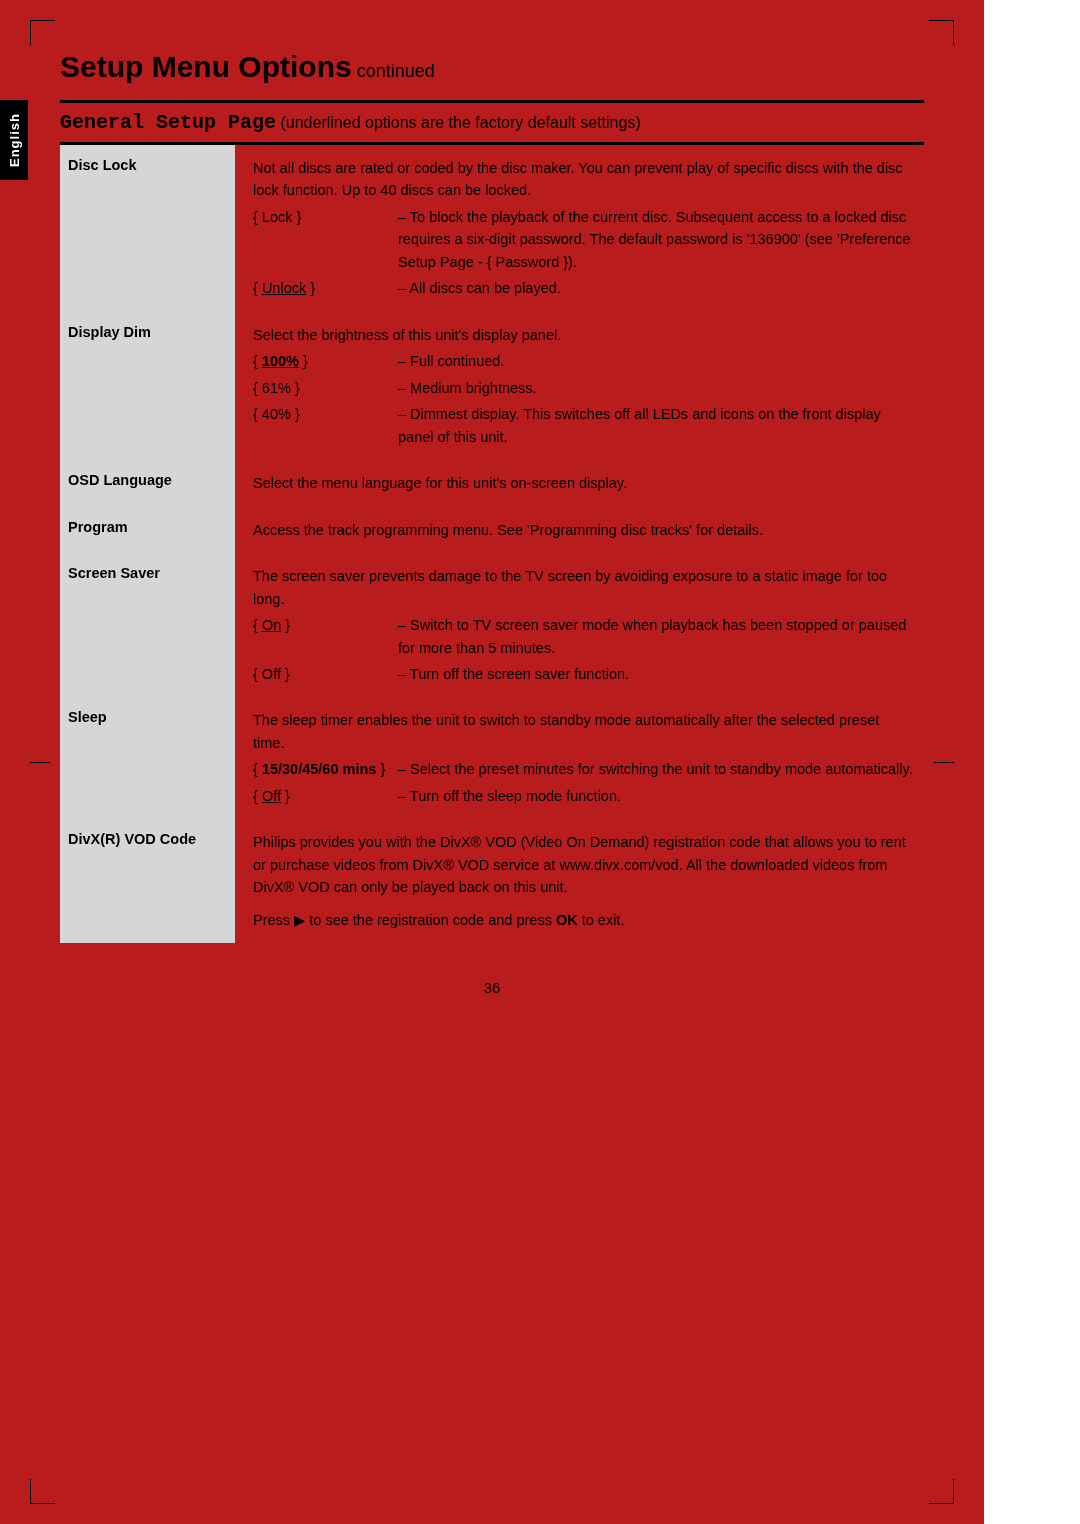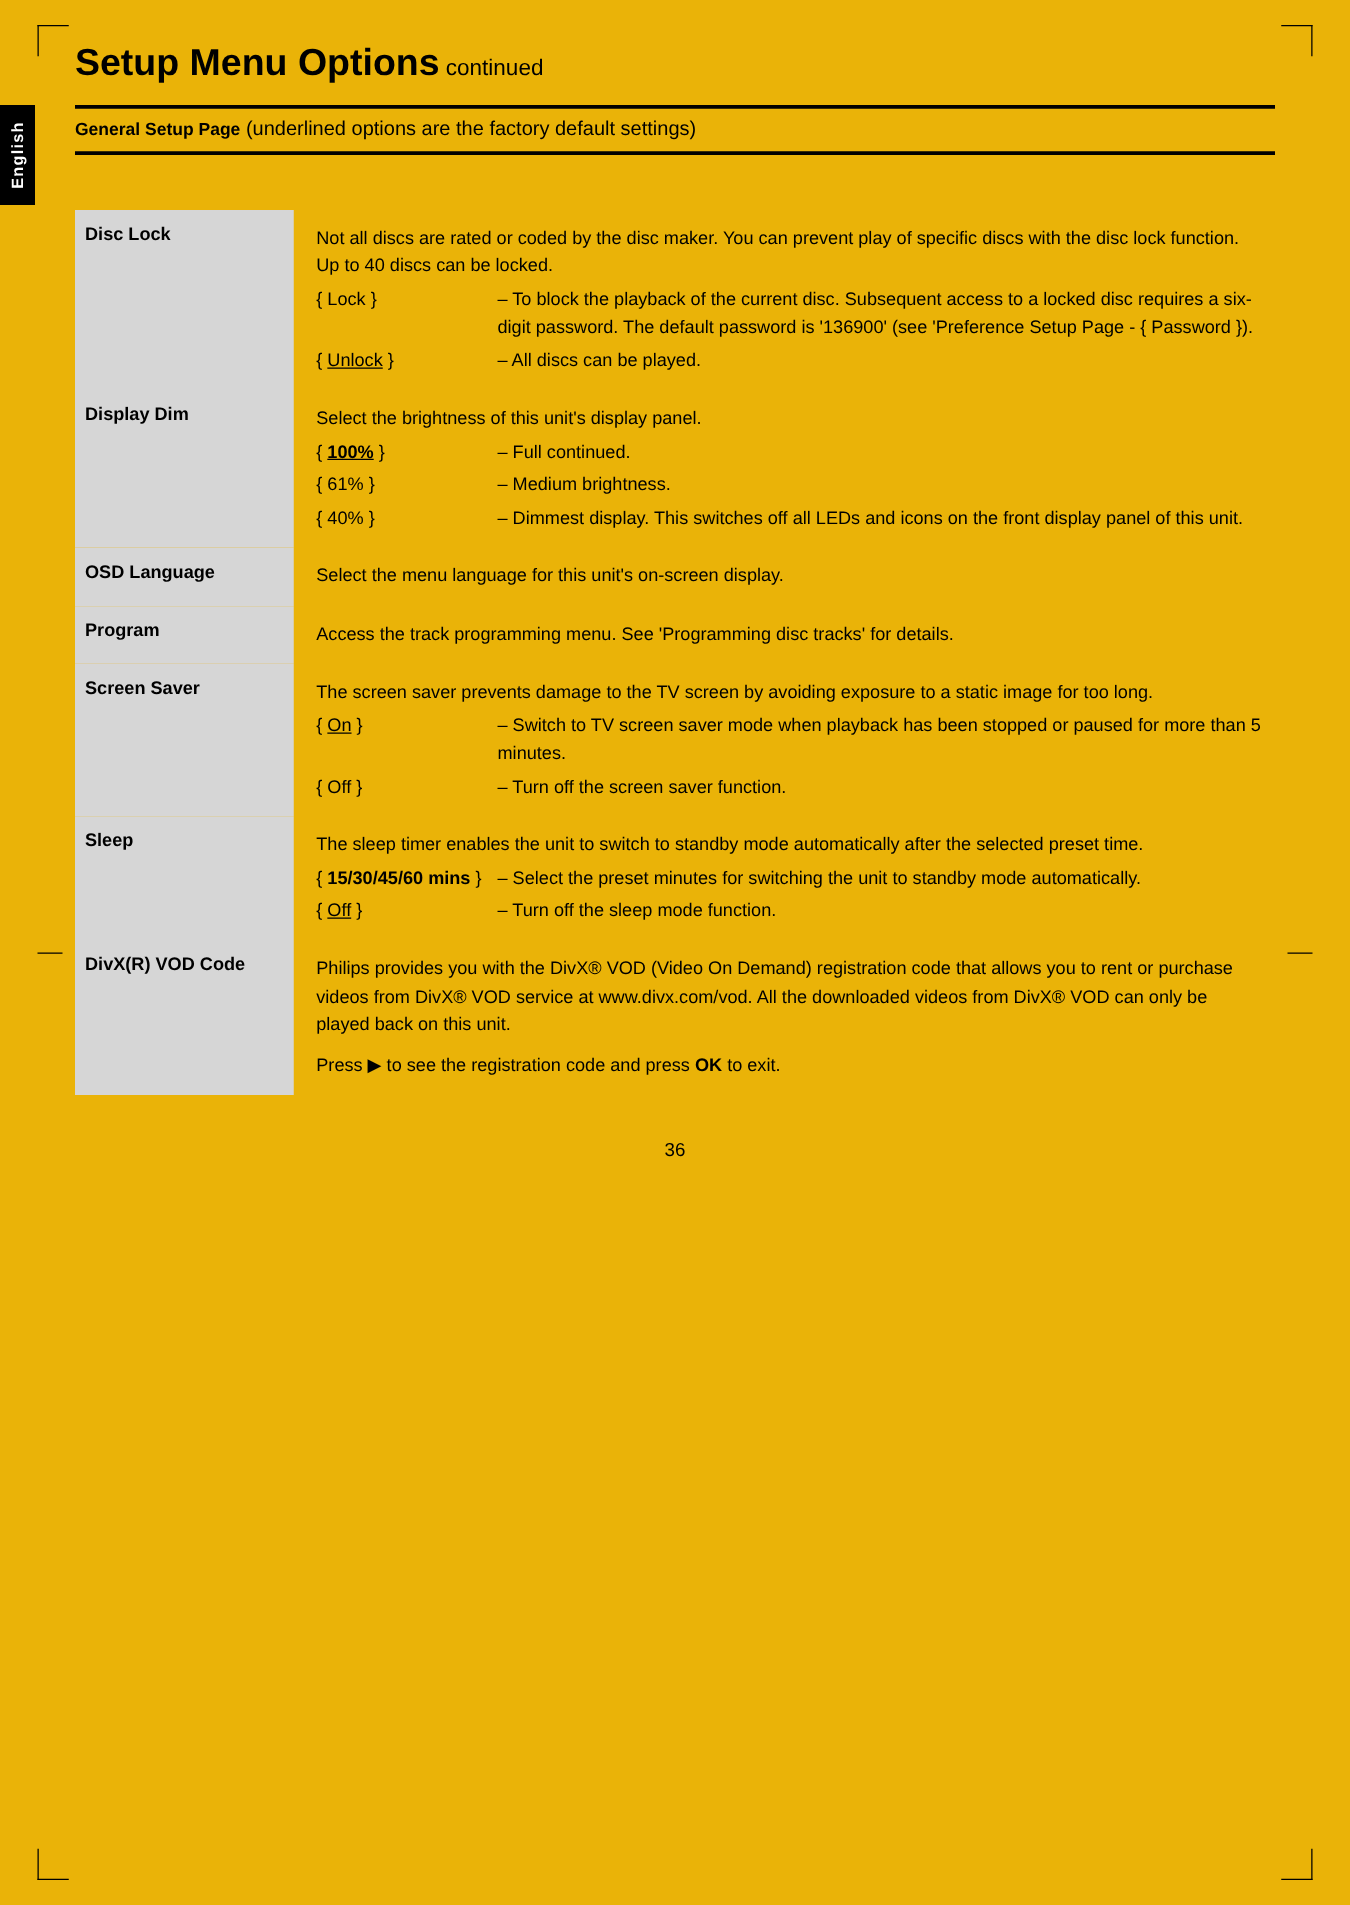--- a/index.html
+++ b/index.html
@@ -12,24 +12,24 @@
       width: 1080px;
       min-height: 1524px;
       background: #ffffff;
       font-family: Arial, Helvetica, sans-serif;
       font-size: 15px;
       color: #000000;
       position: relative;
     }
 
     .page-container {
-      width: 1080px;
+      width: 984px;
       min-height: 1524px;
-      background: #eab308;
-      padding: 24px 60px 60px 60px;
+      background: #b91c1c;
+      padding: 40px 60px 60px 60px;
       position: relative;
     }
 
     .page-title {
       font-size: 30px;
       font-weight: bold;
       margin-bottom: 16px;
       margin-top: 10px;
     }
 
@@ -66,21 +66,22 @@
       display: flex;
       align-items: center;
       justify-content: center;
     }
 
     .section-header-text {
       font-size: 16px;
     }
 
     .section-header-text strong {
-      font-size: 14px;
+      font-size: 20px;
+      font-family: Liberation Mono, monospace;
     }
 
     .page-number {
       text-align: center;
       margin-top: 36px;
       font-size: 15px;
     }
 
     
     .top-left-v { position: absolute; left: 30px; top: 20px; width: 1px; height: 25px; background: #000; }
@@ -92,21 +93,20 @@
     .bottom-right-v { position: absolute; right: 30px; bottom: 20px; width: 1px; height: 25px; background: #000; }
     .bottom-right-h { position: absolute; right: 30px; bottom: 20px; width: 25px; height: 1px; background: #000; }
 
     
     .left-mark { position: absolute; left: 30px; top: 50%; width: 20px; height: 1px; background: #000; }
     .right-mark { position: absolute; right: 30px; top: 50%; width: 20px; height: 1px; background: #000; }
 
     table.main-table {
       width: 100%;
       border-collapse: collapse;
-      margin-top: 44px;
     }
 
     table.main-table td.label-col {
       width: 175px;
       font-weight: bold;
       font-size: 14.5px;
       vertical-align: top;
       padding: 12px 8px 12px 8px;
       background: #d6d6d6;
     }

